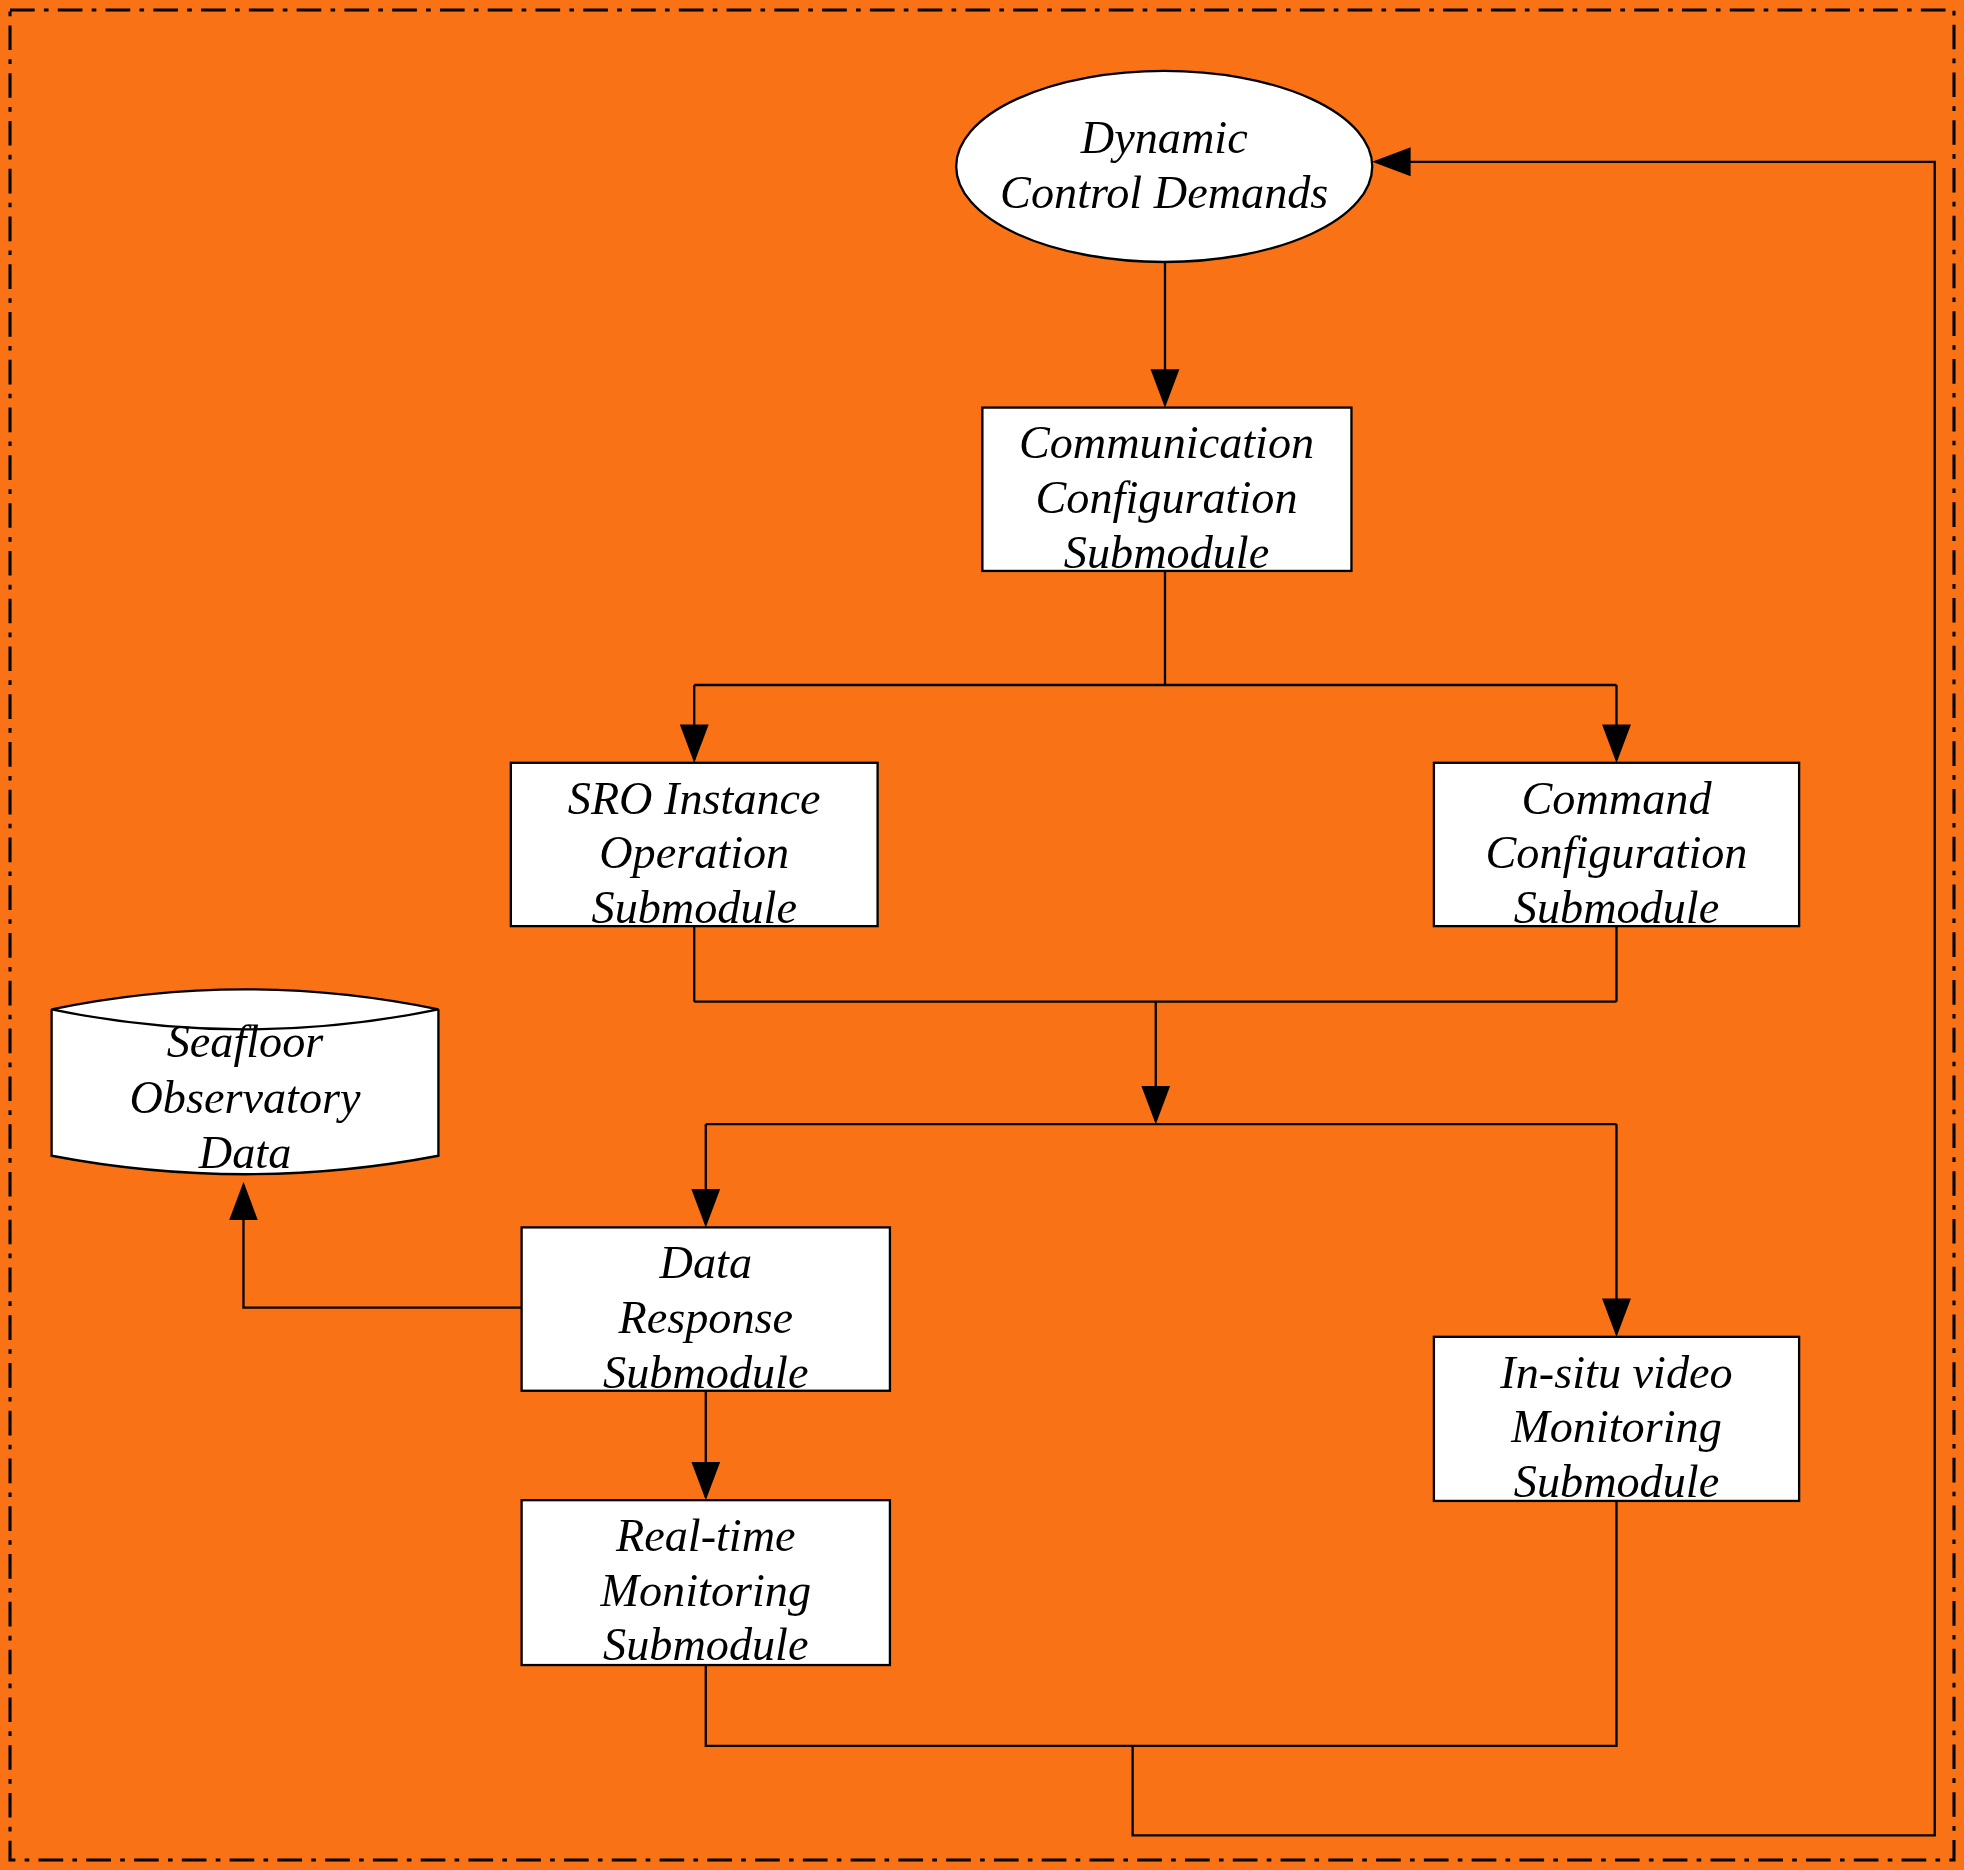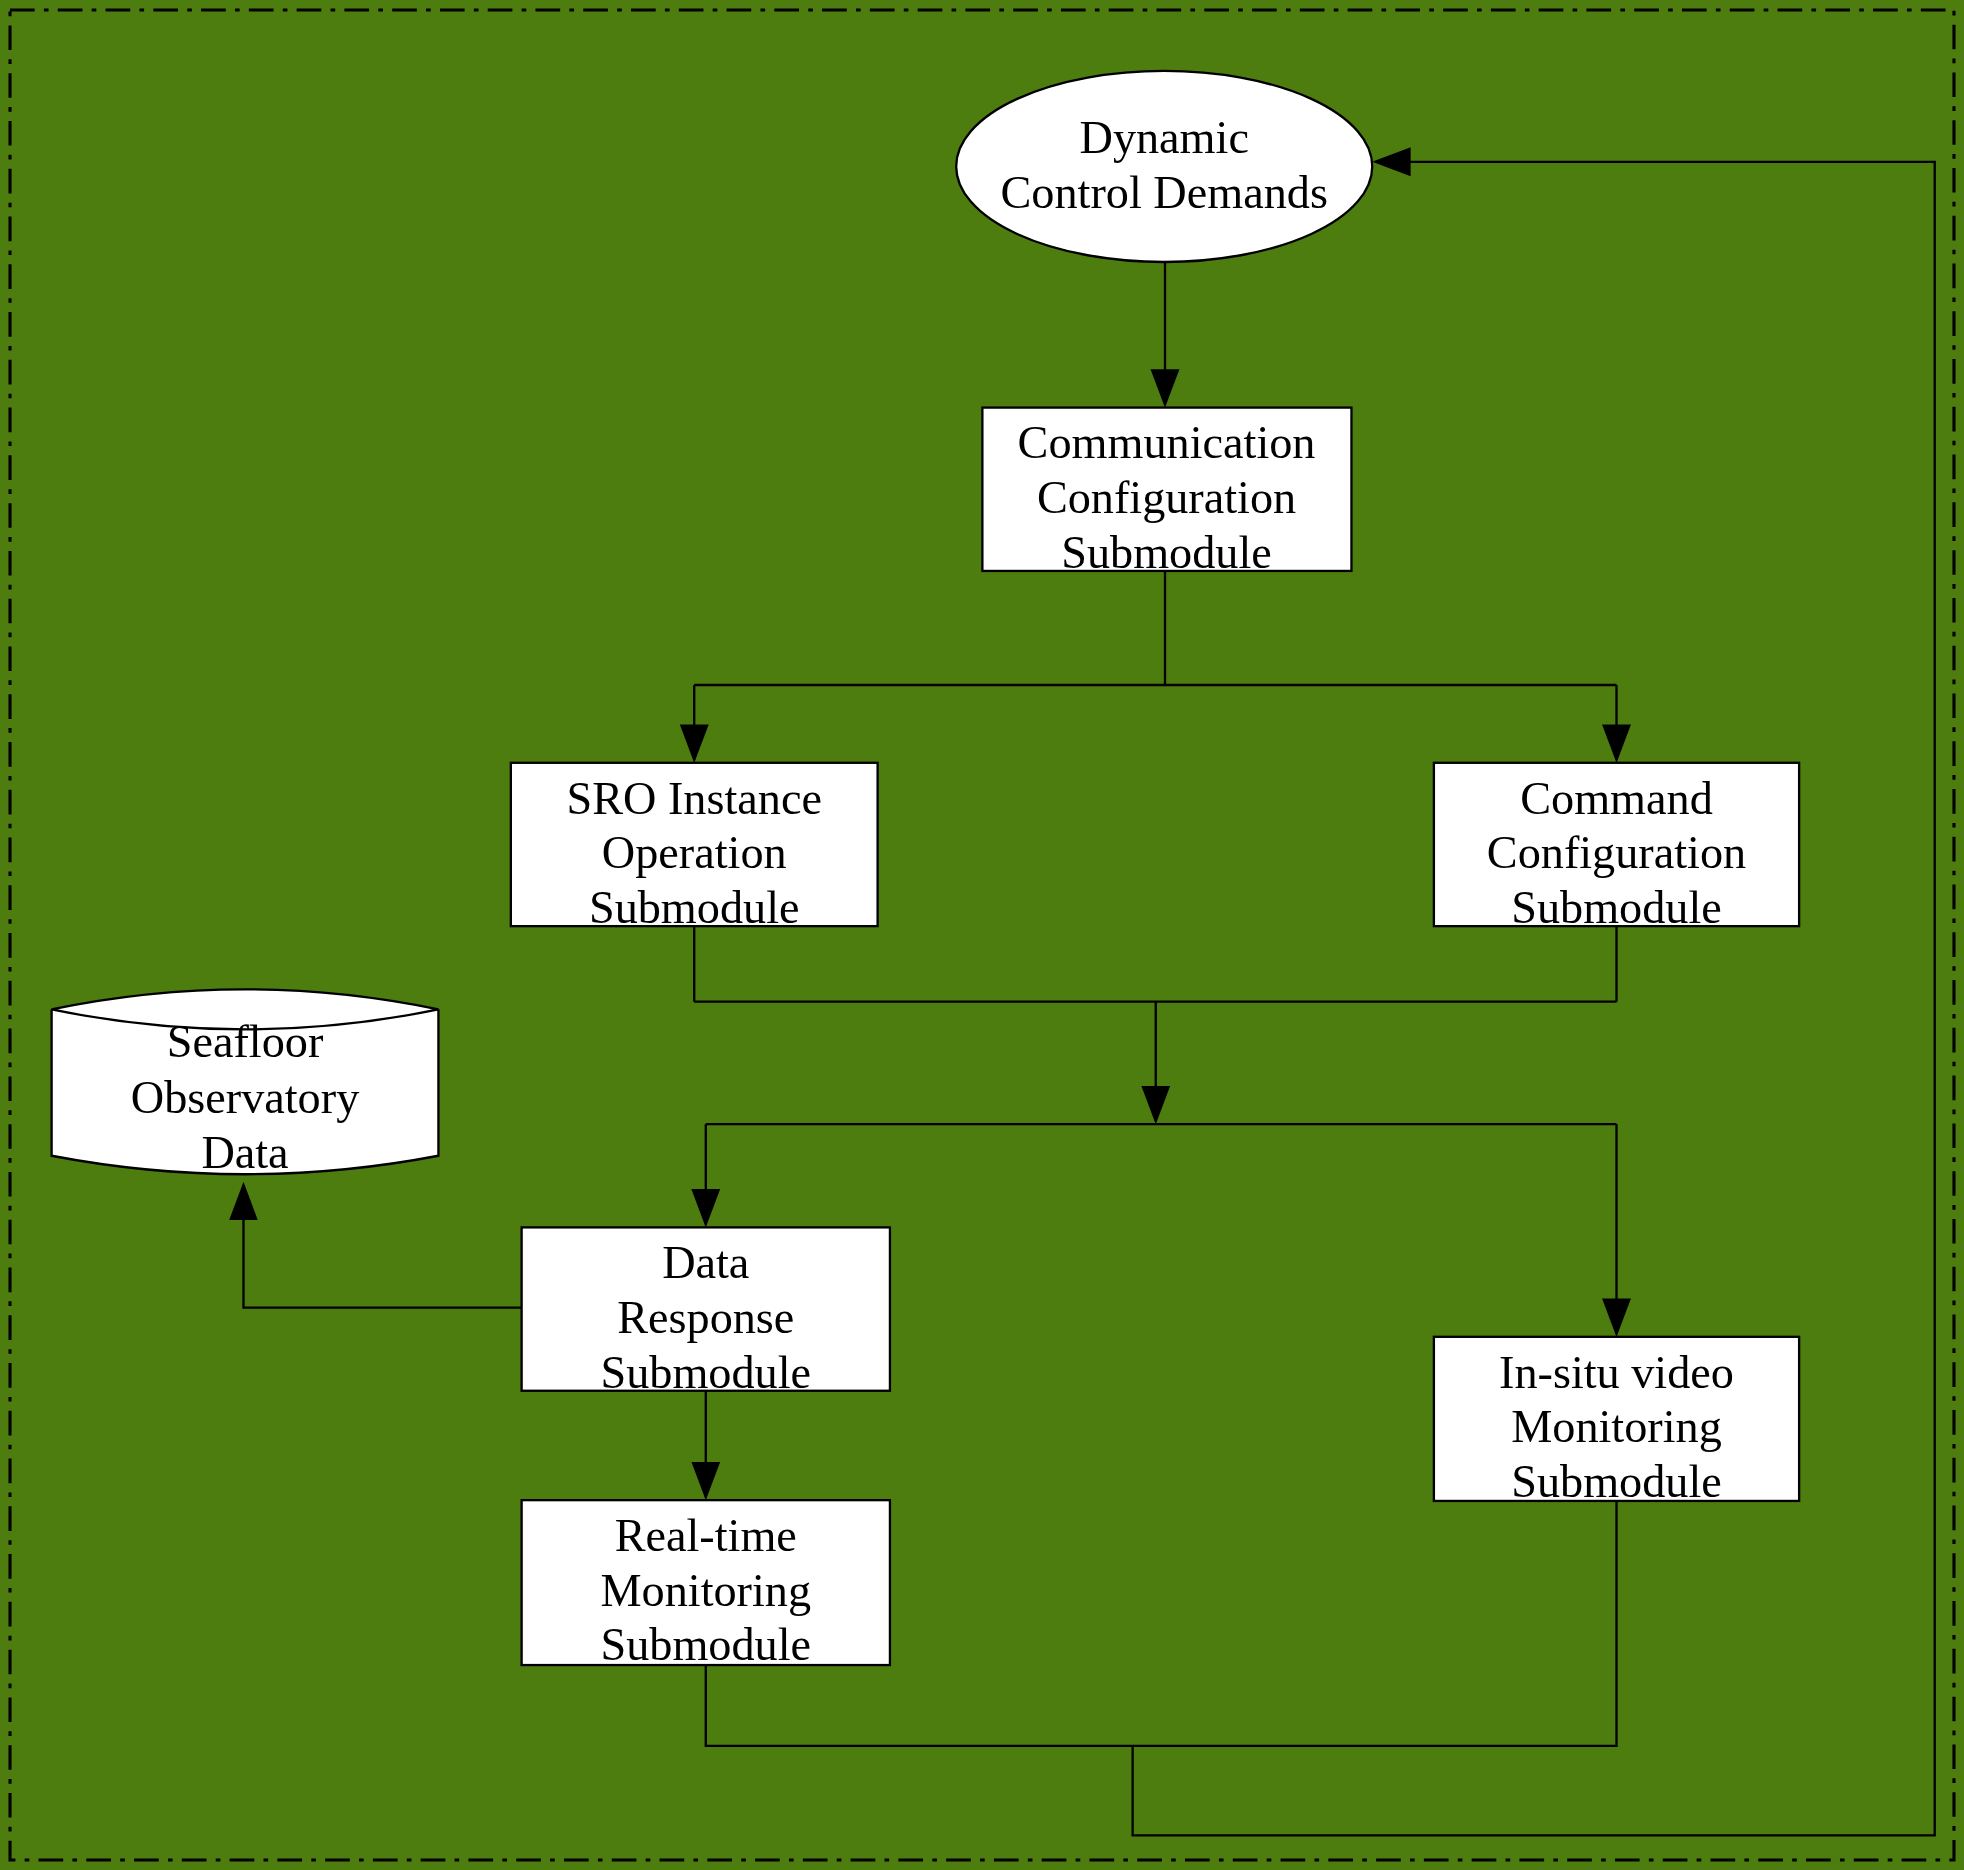--- a/index.html
+++ b/index.html
@@ -3,22 +3,23 @@
 <meta charset="utf-8">
 <style>
   html, body {
     margin: 0;
     padding: 0;
     background: #ffffff;
   }
   .stage {
     width: 1964px;
     height: 1870px;
-    background: #4d7c0f;
+    background: #f97316;
     position: relative;
+    font-style: italic;
   }
   svg { display: block; }
   .node-label {
     font-family: "Liberation Serif", "DejaVu Serif", serif;
     font-size: 60px;
     fill: #000000;
   }
 </style>
 </head>
 <body>

